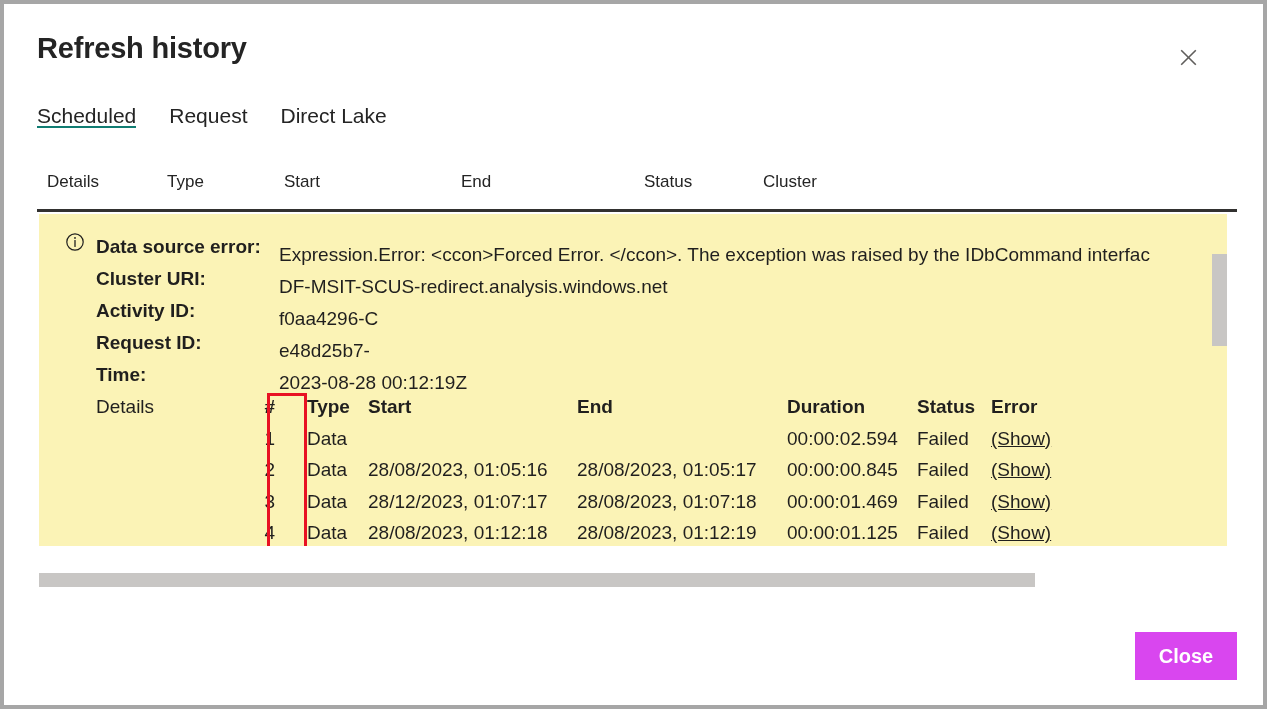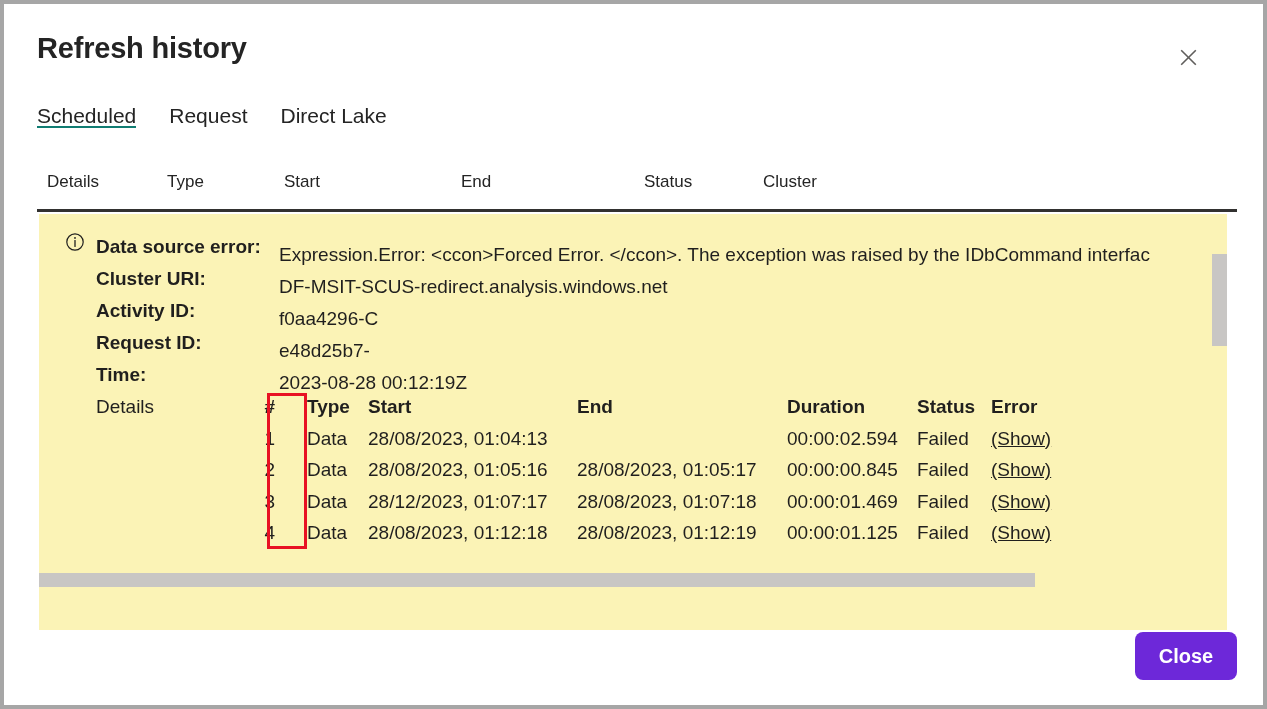--- a/index.html
+++ b/index.html
@@ -96,21 +96,21 @@
     height: 3px;
     background: #323130;
   }
 
   
   .detail-panel {
     position: absolute;
     left: 35px;
     top: 210px;
     width: 1188px;
-    height: 416px;
+    height: 332px;
     background: #fbf3b6;
     overflow: hidden;
   }
 
   .info-icon {
     position: absolute;
     left: 26px;
     top: 18px;
     width: 20px;
     height: 20px;
@@ -225,24 +225,24 @@
     cursor: pointer;
   }
 
   
   .close-button {
     position: absolute;
     left: 1131px;
     top: 628px;
     width: 102px;
     height: 48px;
-    background: #6d28d9;
+    background: #d946ef;
     color: #ffffff;
     border: none;
-    border-radius: 8px;
+    border-radius: 0;
     font-family: "Liberation Sans", sans-serif;
     font-size: 20px;
     font-weight: bold;
     cursor: pointer;
     padding: 12px;
   }
 </style>
 </head>
 <body>
 
@@ -322,21 +322,20 @@
         <div class="it-cell" style="left:329px">Start</div>
         <div class="it-cell" style="left:538px">End</div>
         <div class="it-cell" style="left:748px">Duration</div>
         <div class="it-cell" style="left:878px">Status</div>
         <div class="it-cell" style="left:952px">Error</div>
       </div>
 
       <div class="it-row" style="top:31.5px">
         <div class="it-cell num" style="left:216px;width:20px">1</div>
         <div class="it-cell" style="left:268px">Data</div>
-        <div class="it-cell" style="left:329px">28/08/2023, 01:04:13</div>
         <div class="it-cell" style="left:748px">00:00:02.594</div>
         <div class="it-cell" style="left:878px">Failed</div>
         <div class="it-cell show-link" style="left:952px">(Show)</div>
       </div>
 
       <div class="it-row" style="top:63px">
         <div class="it-cell num" style="left:216px;width:20px">2</div>
         <div class="it-cell" style="left:268px">Data</div>
         <div class="it-cell" style="left:329px">28/08/2023, 01:05:16</div>
         <div class="it-cell" style="left:538px">28/08/2023, 01:05:17</div>

